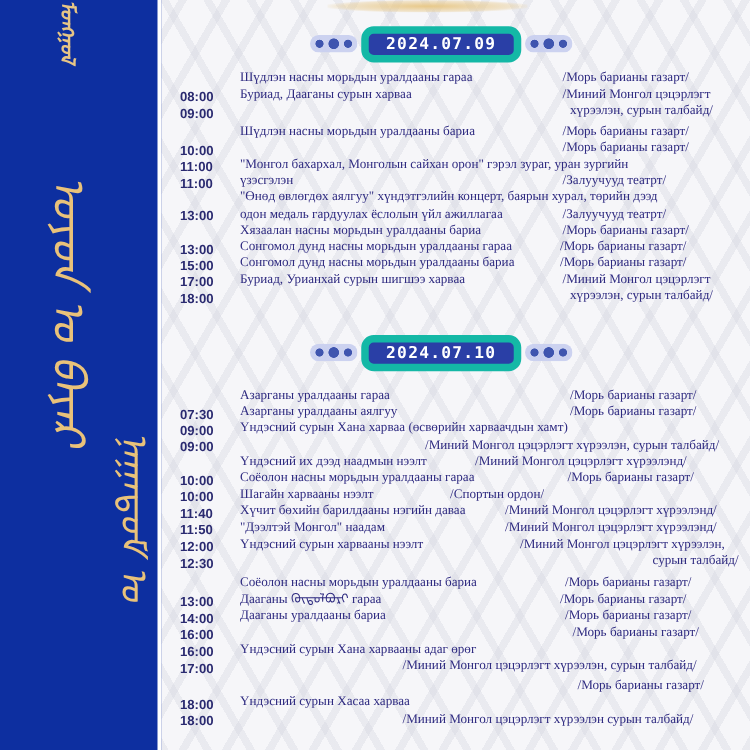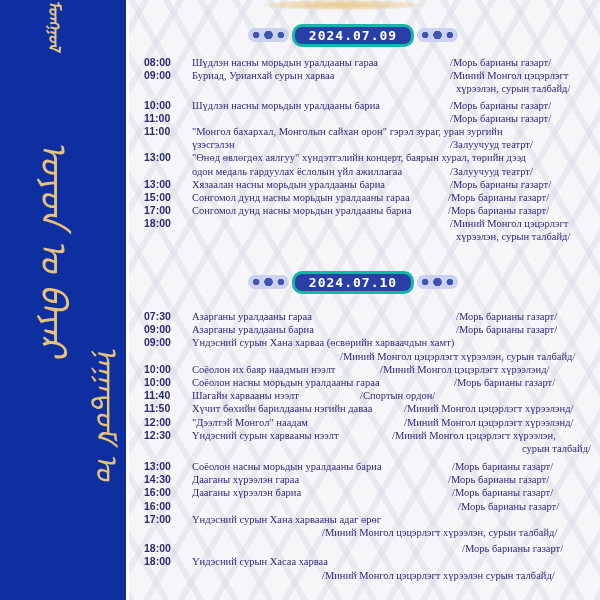--- a/index.html
+++ b/index.html
@@ -49,28 +49,28 @@
         radial-gradient(circle at 80% 50%, #2c44a8 0 3px, transparent 3.5px),
         linear-gradient(#c8cff0, #c8cff0);
       border-radius: 7px;
       opacity: 0.9;
     }
     .date-banner .pill {
       background: #2a3fa6; color: #ffffff;
       font-family: "DejaVu Sans Mono", monospace; font-weight: bold;
       font-size: 13px; letter-spacing: 1px;
       padding: 1px 14px; border-radius: 10px; margin: 0 3px;
-      border: 3px solid #14b8a6;
+      border: 6px solid #14b8a6;
     }
 
     .rows { position: absolute; left: 144px; width: 450px; }
     .row { position: relative; height: 13.2px; font-size: 10.5px; line-height: 13px; color: #2e2a80; white-space: nowrap; }
     .row .time {
       position: absolute; left: 0; width: 42px;
-      font-family: "Liberation Sans", sans-serif; font-weight: bold; font-size: 10.5px; color: #2a2a70;
+      font-family: "Liberation Sans", sans-serif; font-weight: bold; font-size: 10.5px; color: #2a2a70; margin-top: 16px;
     }
     .row .event { position: absolute; left: 48px; }
     .row .loc { position: absolute; }
     .row.cont .event { left: 48px; }
   </style>
 </head>
 <body>
 
 <div class="bg-pattern"></div>
 
@@ -89,21 +89,21 @@
 </div>
 
 <div class="rows" style="top:56px;">
   <div class="row">
       <span class="time">08:00</span>
       <span class="event">Шүдлэн насны морьдын уралдааны гараа</span>
       <span class="loc" style="left:306px">/Морь барианы газарт/</span>
     </div>
   <div class="row">
       <span class="time">09:00</span>
-      <span class="event">Буриад, Урианхай сурын харваа</span>
+      <span class="event">Буриад, Дааганы сурын харваа</span>
       <span class="loc" style="left:306px">/Миний Монгол цэцэрлэгт</span>
     </div>
   <div class="row cont">
       <span class="loc" style="left:312px">хүрээлэн, сурын талбайд/</span>
     </div>
   <div class="row" style="margin-top:3px">
       <span class="time">10:00</span>
       <span class="event">Шүдлэн насны морьдын уралдааны бариа</span>
       <span class="loc" style="left:306px">/Морь барианы газарт/</span>
     </div>
@@ -137,20 +137,21 @@
       <span class="event">Сонгомол дунд насны морьдын уралдааны гараа</span>
       <span class="loc" style="left:304px">/Морь барианы газарт/</span>
     </div>
   <div class="row">
       <span class="time">17:00</span>
       <span class="event">Сонгомол дунд насны морьдын уралдааны бариа</span>
       <span class="loc" style="left:304px">/Морь барианы газарт/</span>
     </div>
   <div class="row">
       <span class="time">18:00</span>
+      <span class="event">Буриад, Урианхай сурын шигшээ харваа</span>
       <span class="loc" style="left:306px">/Миний Монгол цэцэрлэгт</span>
     </div>
   <div class="row cont">
       <span class="loc" style="left:312px">хүрээлэн, сурын талбайд/</span>
     </div>
 </div>
 
 <div class="date-banner" style="left:248px; top:272px; width:210px;">
   <span class="orn"></span>
   <span class="pill">2024.07.10</span>
@@ -158,33 +159,33 @@
 </div>
 
 <div class="rows" style="top:310px;">
   <div class="row">
       <span class="time">07:30</span>
       <span class="event">Азарганы уралдааны гараа</span>
       <span class="loc" style="left:312px">/Морь барианы газарт/</span>
     </div>
   <div class="row">
       <span class="time">09:00</span>
-      <span class="event">Азарганы уралдааны бариа</span>
+      <span class="event">Азарганы уралдааны аялгуу</span>
       <span class="loc" style="left:312px">/Морь барианы газарт/</span>
     </div>
   <div class="row">
       <span class="time">09:00</span>
       <span class="event">Үндэсний сурын Хана харваа (өсвөрийн харваачдын хамт)</span>
     </div>
   <div class="row cont">
       <span class="loc" style="left:196px">/Миний Монгол цэцэрлэгт хүрээлэн, сурын талбайд/</span>
     </div>
   <div class="row">
       <span class="time">10:00</span>
-      <span class="event">Соёолон их баяр наадмын нээлт</span>
+      <span class="event">Үндэсний их дээд наадмын нээлт</span>
       <span class="loc" style="left:236px">/Миний Монгол цэцэрлэгт хүрээлэнд/</span>
     </div>
   <div class="row">
       <span class="time">10:00</span>
       <span class="event">Соёолон насны морьдын уралдааны гараа</span>
       <span class="loc" style="left:310px">/Морь барианы газарт/</span>
     </div>
   <div class="row">
       <span class="time">11:40</span>
       <span class="event">Шагайн харвааны нээлт</span>
@@ -196,38 +197,38 @@
       <span class="loc" style="left:260px">/Миний Монгол цэцэрлэгт хүрээлэнд/</span>
     </div>
   <div class="row">
       <span class="time">12:00</span>
       <span class="event">"Дээлтэй Монгол" наадам</span>
       <span class="loc" style="left:260px">/Миний Монгол цэцэрлэгт хүрээлэнд/</span>
     </div>
   <div class="row">
       <span class="time">12:30</span>
       <span class="event">Үндэсний сурын харвааны нээлт</span>
-      <span class="loc" style="left:248px">/Миний Монгол цэцэрлэгт хүрээлэн,</span>
+      <span class="loc" style="left:272px">/Миний Монгол цэцэрлэгт хүрээлэн,</span>
     </div>
   <div class="row cont">
       <span class="loc" style="left:378px">сурын талбайд/</span>
     </div>
   <div class="row" style="margin-top:5px">
       <span class="time">13:00</span>
       <span class="event">Соёолон насны морьдын уралдааны бариа</span>
       <span class="loc" style="left:308px">/Морь барианы газарт/</span>
     </div>
   <div class="row">
-      <span class="time">14:30</span>
-      <span class="event">Даага​ны хүрээлэн гараа</span>
+      <span class="time">14:00</span>
+      <span class="event">Даага​ны ᠬᠥᠲᠥᠯᠪᠦᠷᠢ гараа</span>
       <span class="loc" style="left:304px">/Морь барианы газарт/</span>
     </div>
   <div class="row">
       <span class="time">16:00</span>
-      <span class="event">Дааганы хүрээлэн бариа</span>
+      <span class="event">Дааганы уралдааны бариа</span>
       <span class="loc" style="left:308px">/Морь барианы газарт/</span>
     </div>
   <div class="row">
       <span class="time">16:00</span>
       <span class="loc" style="left:314px">/Морь барианы газарт/</span>
     </div>
   <div class="row">
       <span class="time">17:00</span>
       <span class="event">Үндэсний сурын Хана харвааны адаг өрөг</span>
     </div>

